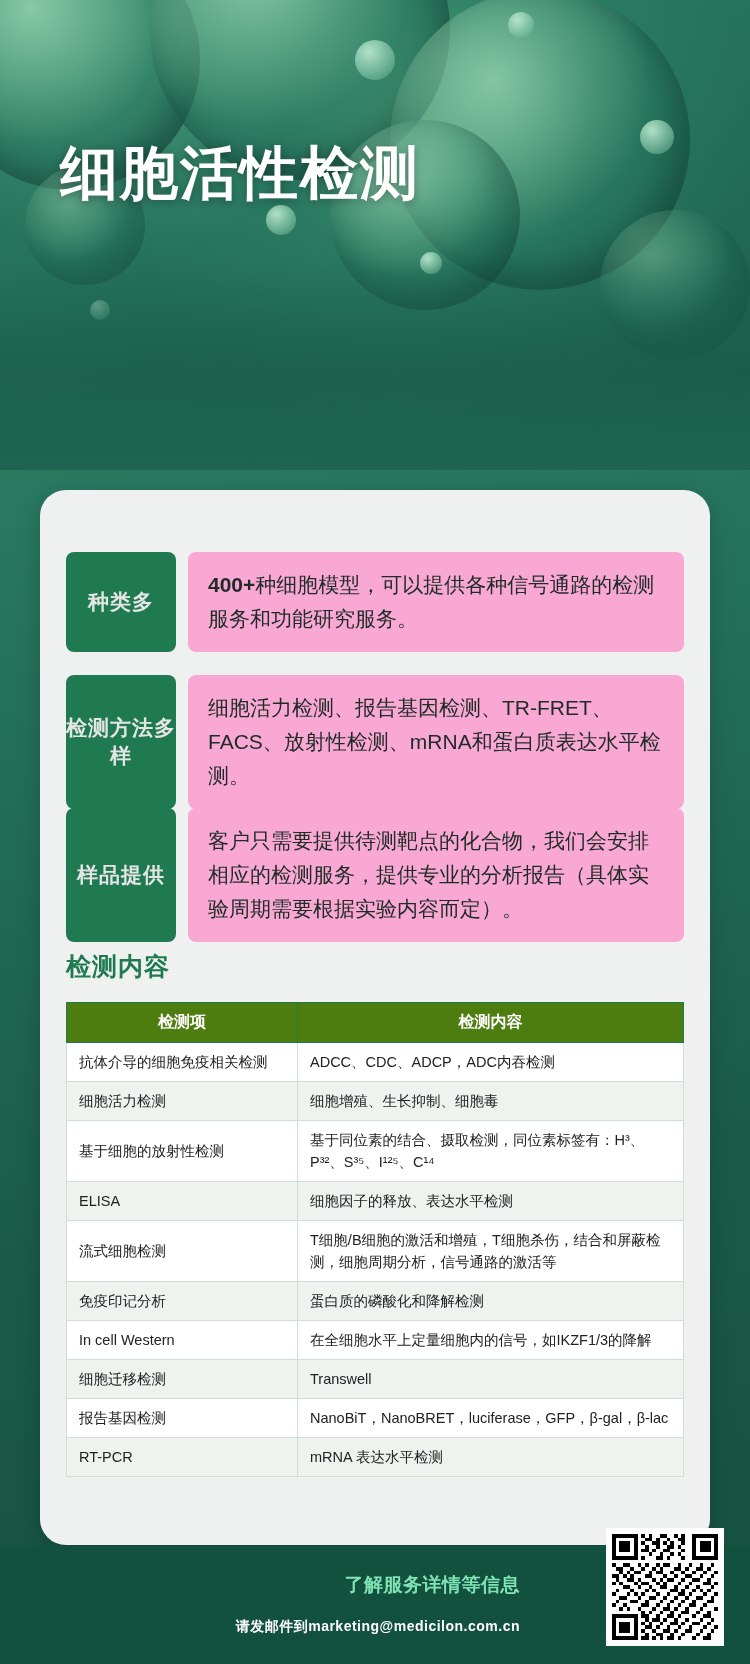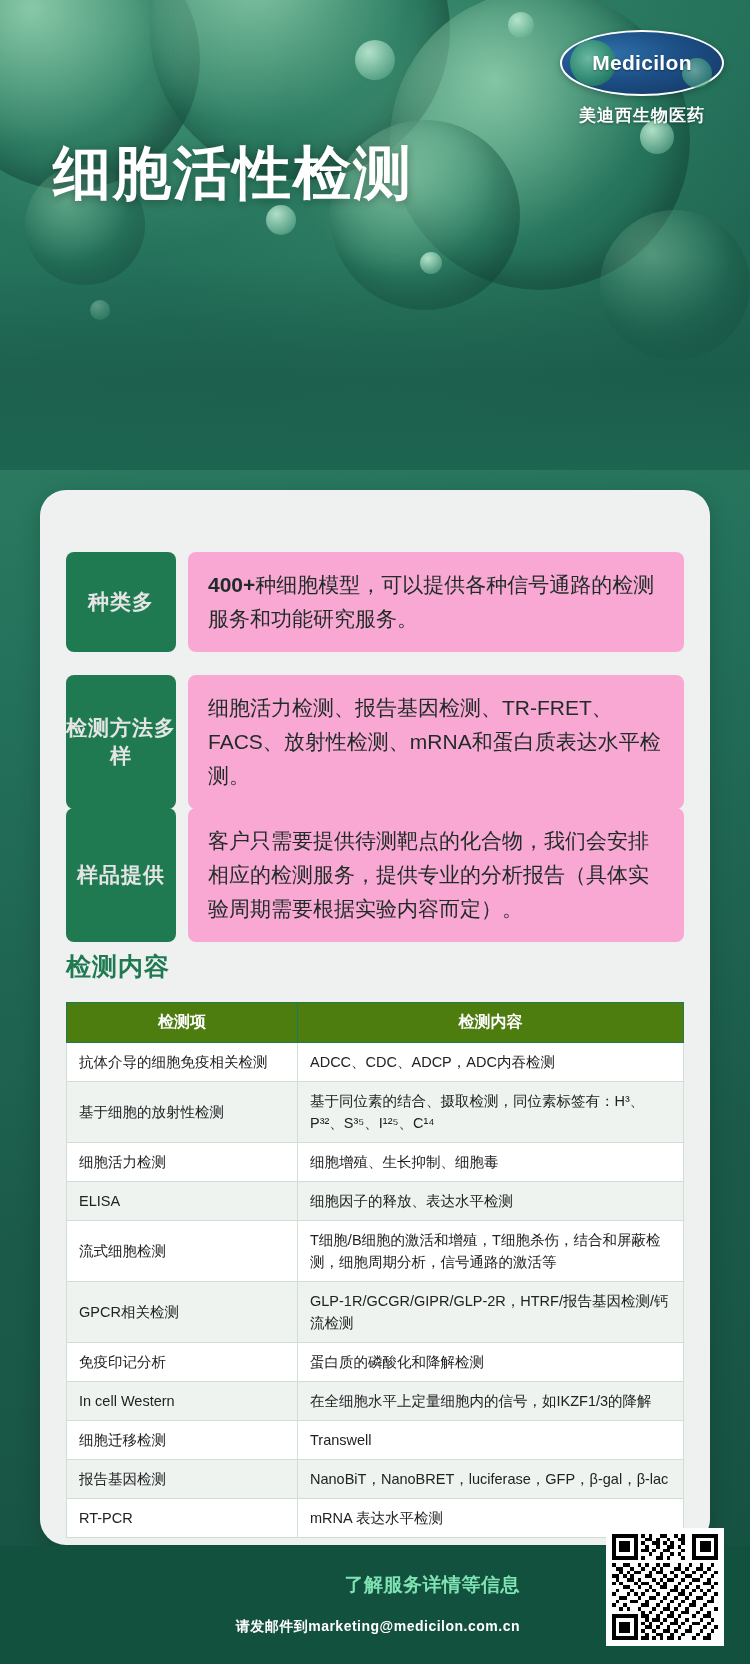--- a/index.html
+++ b/index.html
@@ -87,21 +87,21 @@
     background: radial-gradient(circle at 40% 40%, #9bd9b9 0%, #3a9c76 70%);
     opacity:.6;
   }
   .logo-cn {
     margin-top: 8px; color: #ffffff; font-size: 17px; font-weight: bold; letter-spacing: 1px;
     text-shadow: 0 1px 3px rgba(0,0,0,.4);
   }
 
   
   .headline {
-    position: absolute; left: 53px; top: 135px;
+    position: absolute; left: 60px; top: 135px;
     color: #ffffff; font-size: 58px; font-weight: bold; letter-spacing: 2px;
     text-shadow: 0 2px 10px rgba(0,0,0,.35);
   }
   .intro {
     position: absolute; left: 60px; top: 240px; width: 630px;
     color: #ffffff; font-size: 22.5px; line-height: 41px; letter-spacing: .2px;
     text-shadow: 0 1px 4px rgba(0,0,0,.25);
   }
 
   
@@ -203,26 +203,20 @@
     <div class="cell c6"></div>
     <div class="dot d1"></div>
     <div class="dot d2"></div>
     <div class="dot d3"></div>
     <div class="dot d4"></div>
     <div class="dot d5"></div>
     <div class="dot d6"></div>
     <div class="fade"></div>
   </div>
 
-  <div class="logo-wrap">
-    <div class="logo-badge">
-      <span class="lg-text">Medicilon</span>
-    </div>
-    <div class="logo-cn">美迪西生物医药</div>
-  </div>
 
   <div class="headline">细胞活性检测</div>
 
   <div class="card">
 
     <div class="feature f1">
       <div class="tag">种类多</div>
       <div class="f-body">
         <span><b>400+</b><span>种细胞模型，可以提供各种信号通路的检测服务和功能研究服务。</span></span>
       </div>
@@ -250,38 +244,34 @@
           <th class="c1w">检测项</th>
           <th>检测内容</th>
         </tr>
       </thead>
       <tbody id="tbl-body">
           <tr>
             <td>抗体介导的细胞免疫相关检测</td>
             <td>ADCC、CDC、ADCP，ADC内吞检测</td>
           </tr>
           <tr>
+            <td>细胞活力检测</td>
+            <td>细胞增殖、生长抑制、细胞毒</td>
+          </tr>
+          <tr>
             <td>基于细胞的放射性检测</td>
             <td>基于同位素的结合、摄取检测，同位素标签有：H³、P³²、S³⁵、I¹²⁵、C¹⁴</td>
           </tr>
           <tr>
-            <td>细胞活力检测</td>
-            <td>细胞增殖、生长抑制、细胞毒</td>
-          </tr>
-          <tr>
             <td>ELISA</td>
             <td>细胞因子的释放、表达水平检测</td>
           </tr>
           <tr>
             <td>流式细胞检测</td>
             <td>T细胞/B细胞的激活和增殖，T细胞杀伤，结合和屏蔽检测，细胞周期分析，信号通路的激活等</td>
-          </tr>
-          <tr>
-            <td>GPCR相关检测</td>
-            <td>GLP-1R/GCGR/GIPR/GLP-2R，HTRF/报告基因检测/钙流检测</td>
           </tr>
           <tr>
             <td>免疫印记分析</td>
             <td>蛋白质的磷酸化和降解检测</td>
           </tr>
           <tr>
             <td>In cell Western</td>
             <td>在全细胞水平上定量细胞内的信号，如IKZF1/3的降解</td>
           </tr>
           <tr>

